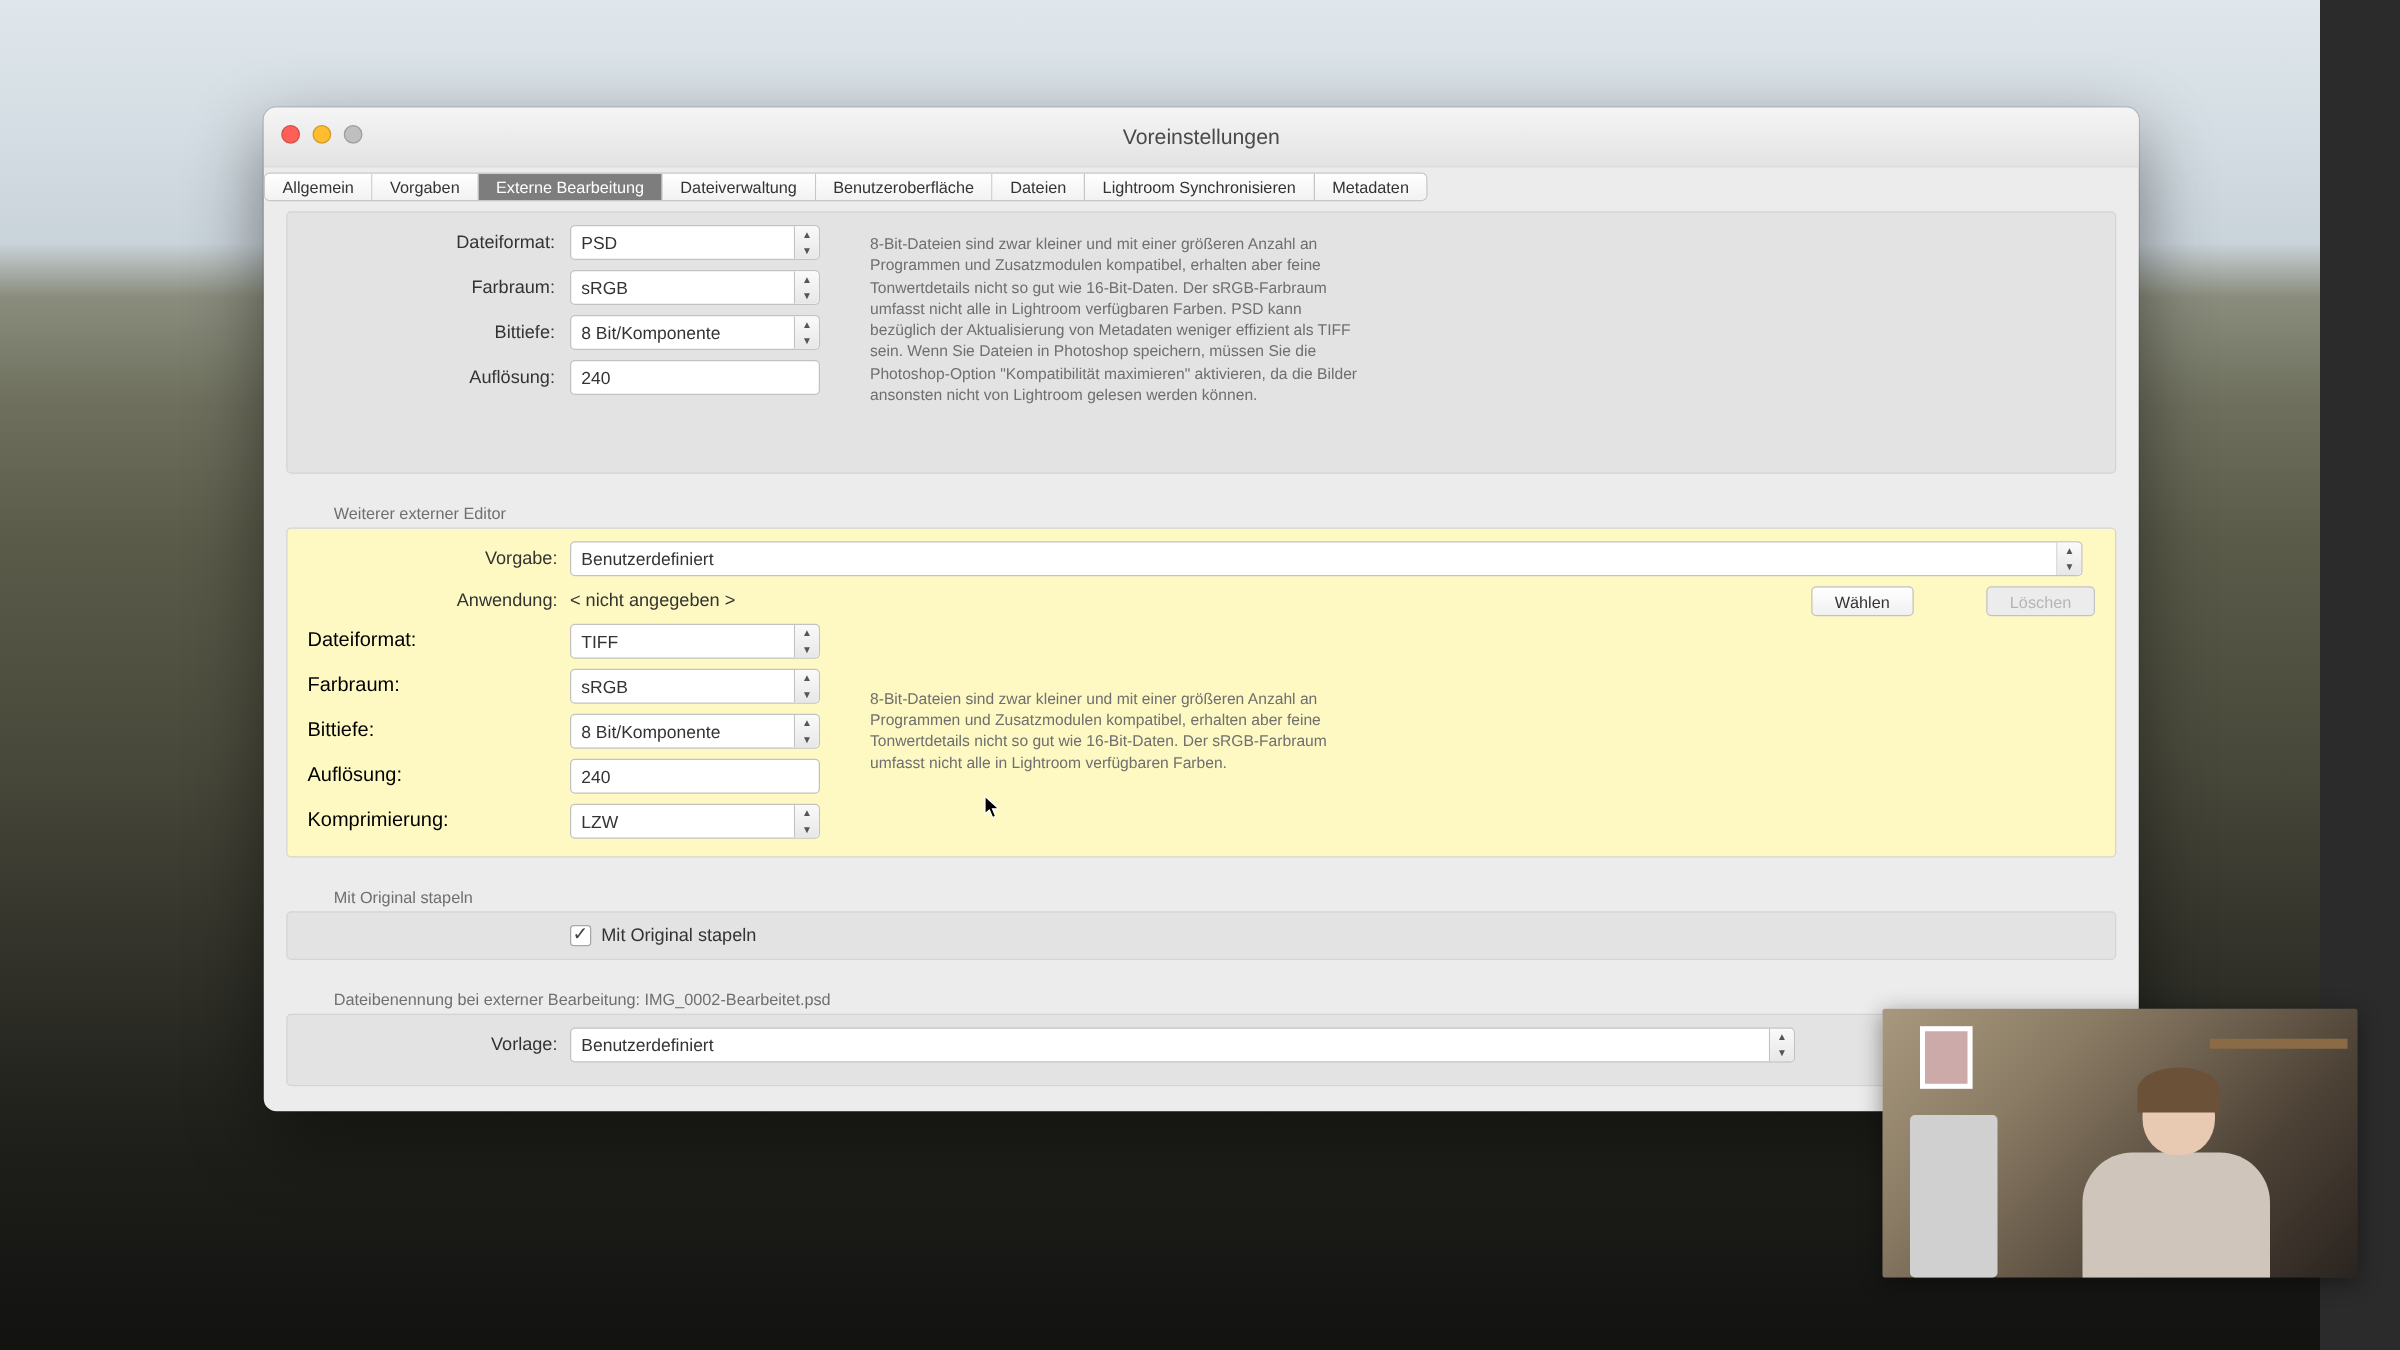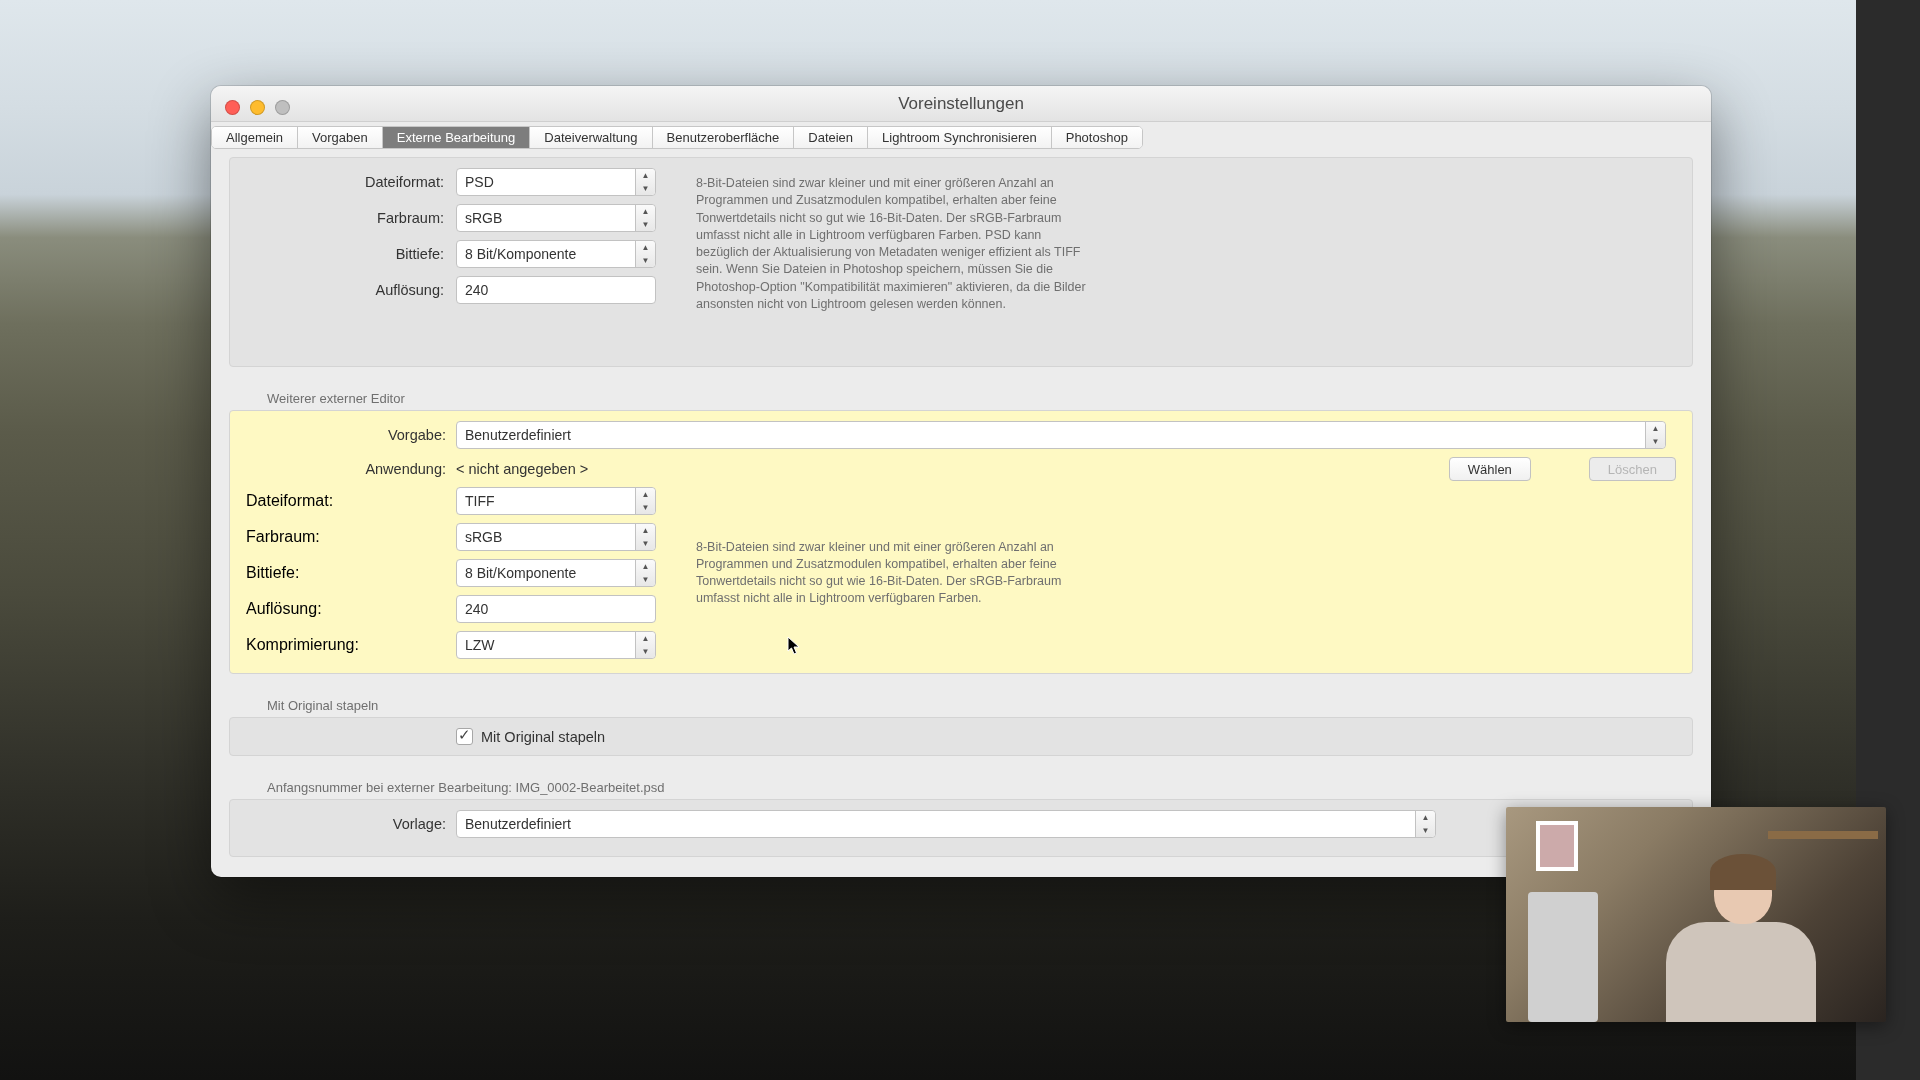--- a/index.html
+++ b/index.html
@@ -18,21 +18,21 @@
 .right-strip { position:absolute; right:0; top:0; width:64px; height:100%; background:#2b2b2b; }
 
 
 .window {
   position:absolute; left:211px; top:86px; width:1500px;
   background:#ececec;
   border-radius:10px;
   box-shadow:0 22px 60px rgba(0,0,0,.45), 0 0 0 1px rgba(0,0,0,.12);
 }
 
-.titlebar { height:36px; position:relative; background:linear-gradient(#f5f5f5,#e3e3e3); border-top-left-radius:10px;border-top-right-radius:10px; border-bottom:1px solid #cfcfcf;text-align:center;}
+.titlebar { height:48px; position:relative; background:linear-gradient(#f5f5f5,#e3e3e3); border-top-left-radius:10px;border-top-right-radius:10px; border-bottom:1px solid #cfcfcf;text-align:center;}
 .traffic { position:absolute; left:14px; top:14px; display:flex; gap:10px; }
 .dot { width:15px; height:15px; border-radius:50%; background:#bfbfbf; box-shadow:inset 0 0 0 1px rgba(0,0,0,.18); }
 .dot.red { background:#ff5f57; }
 .dot.yellow { background:#febc2e; }
 .title { position:absolute; left:0; right:0; top:0; bottom:0; display:flex; align-items:center; justify-content:center; font-size:17px; color:#4a4a4a; }
 
 
 .segbar { display:flex; justify-content:flex-start; padding:4px 0 8px; }
 .seg { display:flex; border:1px solid #c6c6c6; border-radius:5px; overflow:hidden; background:#fdfdfd; }
 .seg button { border:none; background:linear-gradient(#ffffff,#f2f2f2); padding:3px 14px; font-size:13px; color:#333; cursor:pointer; border-right:1px solid #c6c6c6; }
@@ -115,21 +115,21 @@
 
   <div class="segbar">
     <div class="seg">
       <button>Allgemein</button>
       <button>Vorgaben</button>
       <button class="active">Externe Bearbeitung</button>
       <button>Dateiverwaltung</button>
       <button>Benutzeroberfläche</button>
       <button>Dateien</button>
       <button>Lightroom Synchronisieren</button>
-      <button>Photoshop</button>
+      <button>Metadaten</button>
     </div>
   </div>
 
   <div class="content">
 
     <div class="panel" style="min-height:210px;">
       <div class="form-grid">
         <div class="lab">Dateiformat:</div>
         <div class="combo">
           <span>PSD</span>
@@ -239,21 +239,21 @@
         <div></div>
         <div style="display:flex;align-items:center;gap:8px;">
           <div class="check checked"></div>
           <span class="clabel">Mit Original stapeln</span>
         </div>
         <div></div>
       </div>
     </div>
 
     <div class="gap"></div>
-    <div class="section-label">Anfangsnummer bei externer Bearbeitung: IMG_0002-Bearbeitet.psd</div>
+    <div class="section-label">Dateibenennung bei externer Bearbeitung: IMG_0002-Bearbeitet.psd</div>
     <div class="naming-panel">
       <div class="naming-row">
         <div class="lab" style="text-align:right;font-size:14.5px;color:#333;">Vorlage:</div>
         <div class="combo mid" style="width:100%;max-width:980px;">
           <span>Benutzerdefiniert</span>
           <div class="stepper">
               <span>▲</span>
               <span>▼</span>
             </div>
         </div>

